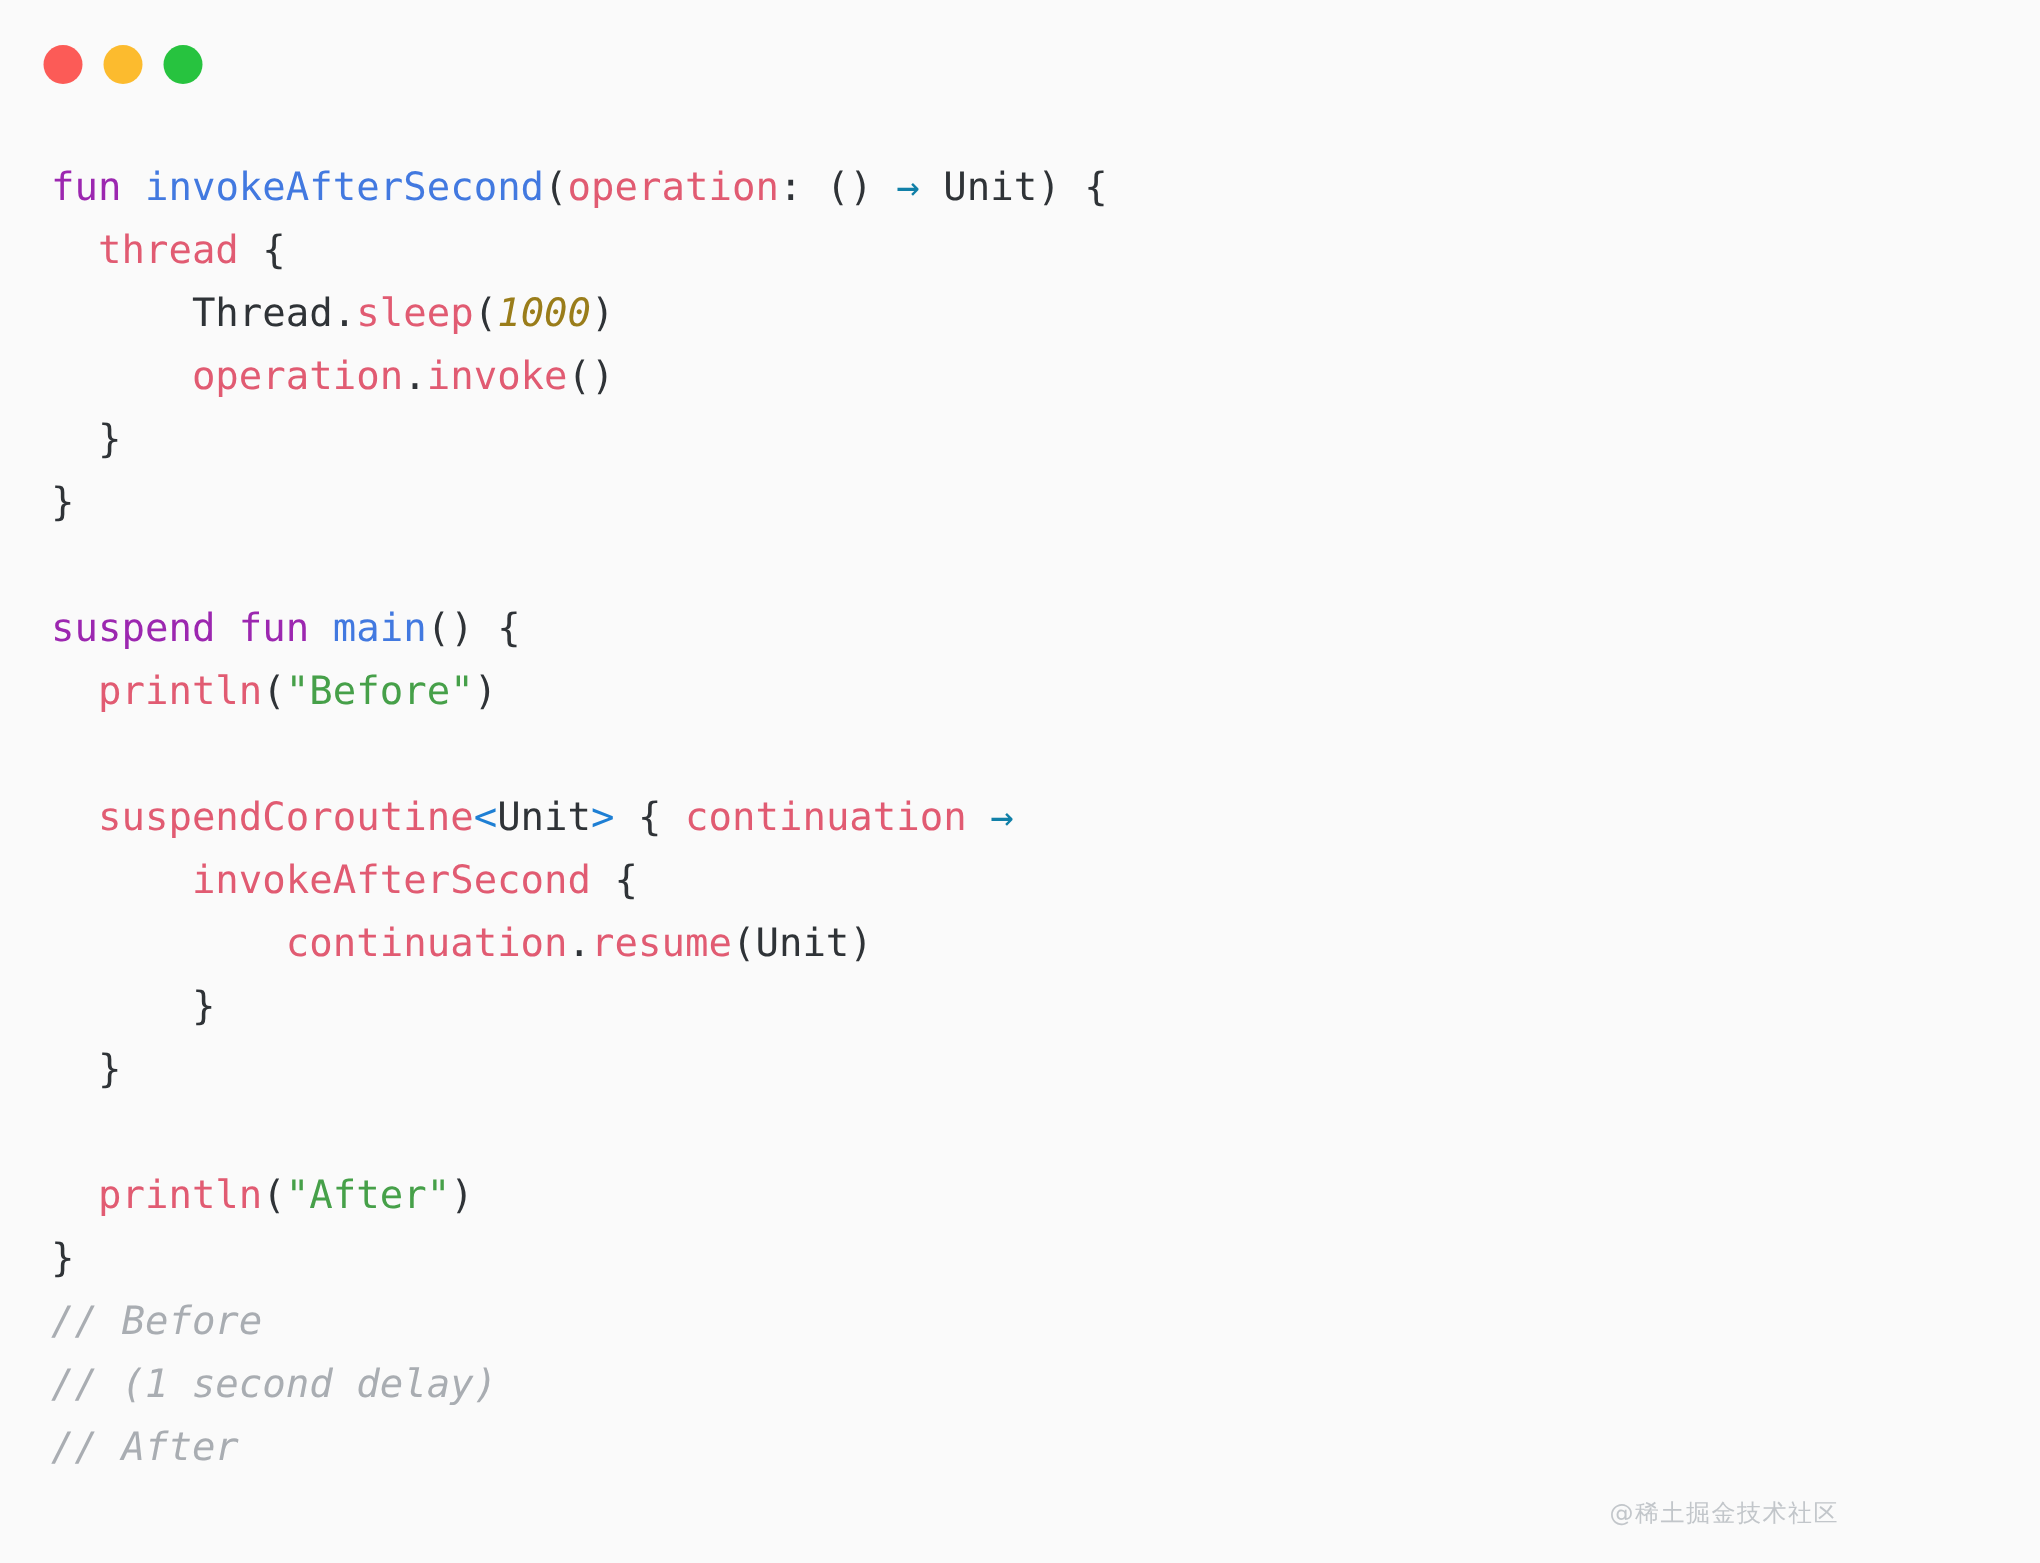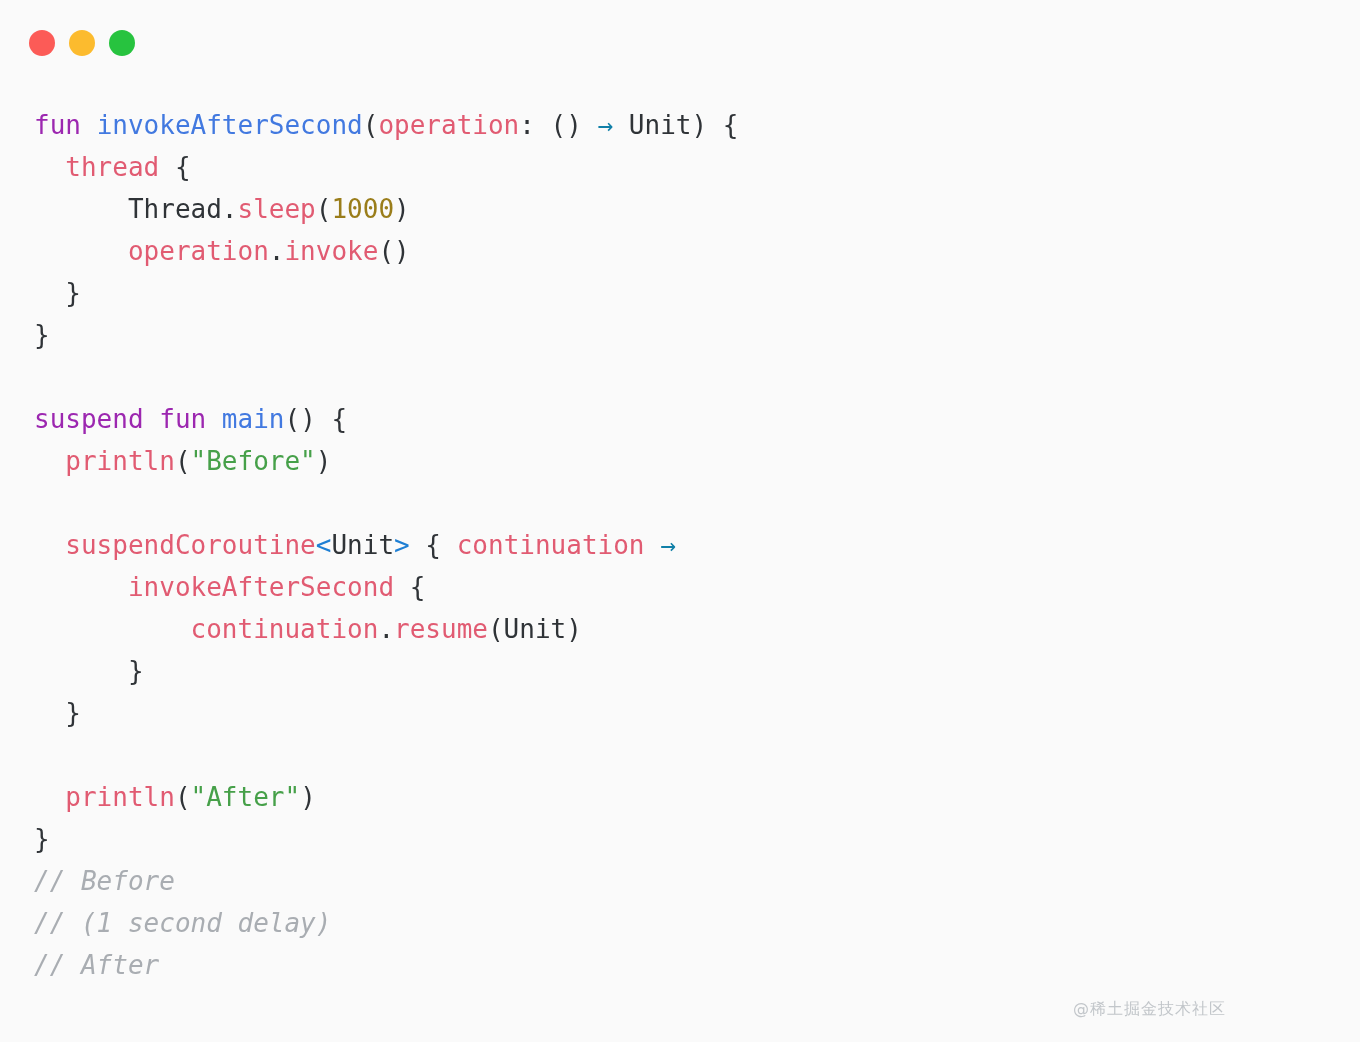--- a/index.html
+++ b/index.html
@@ -63,21 +63,21 @@
   }
   .line.blank { height: 42px; }
 
   
   .kw      { color: #9c27b0; }          
   .fn-decl { color: #4279e0; }          
   .fn      { color: #e15b72; }          
   .ident   { color: #e15b72; }          
   .plain   { color: #2f3337; }          
   .type    { color: #2f3337; }
-  .num     { color: #9a7d1a; }          
+  .num     { color: #9a7d1a; font-style: italic; }          
   .str     { color: #46a049; }          
   .arrow   { color: #1180a8; }          
   .angle   { color: #1e7fd4; }          
   .cmt     { color: #a9adb2; font-style: italic; }
 
   .watermark {
     position: absolute;
     right: 26px;
     bottom: 22px;
     font-family: "DejaVu Sans", "Liberation Sans", sans-serif;

